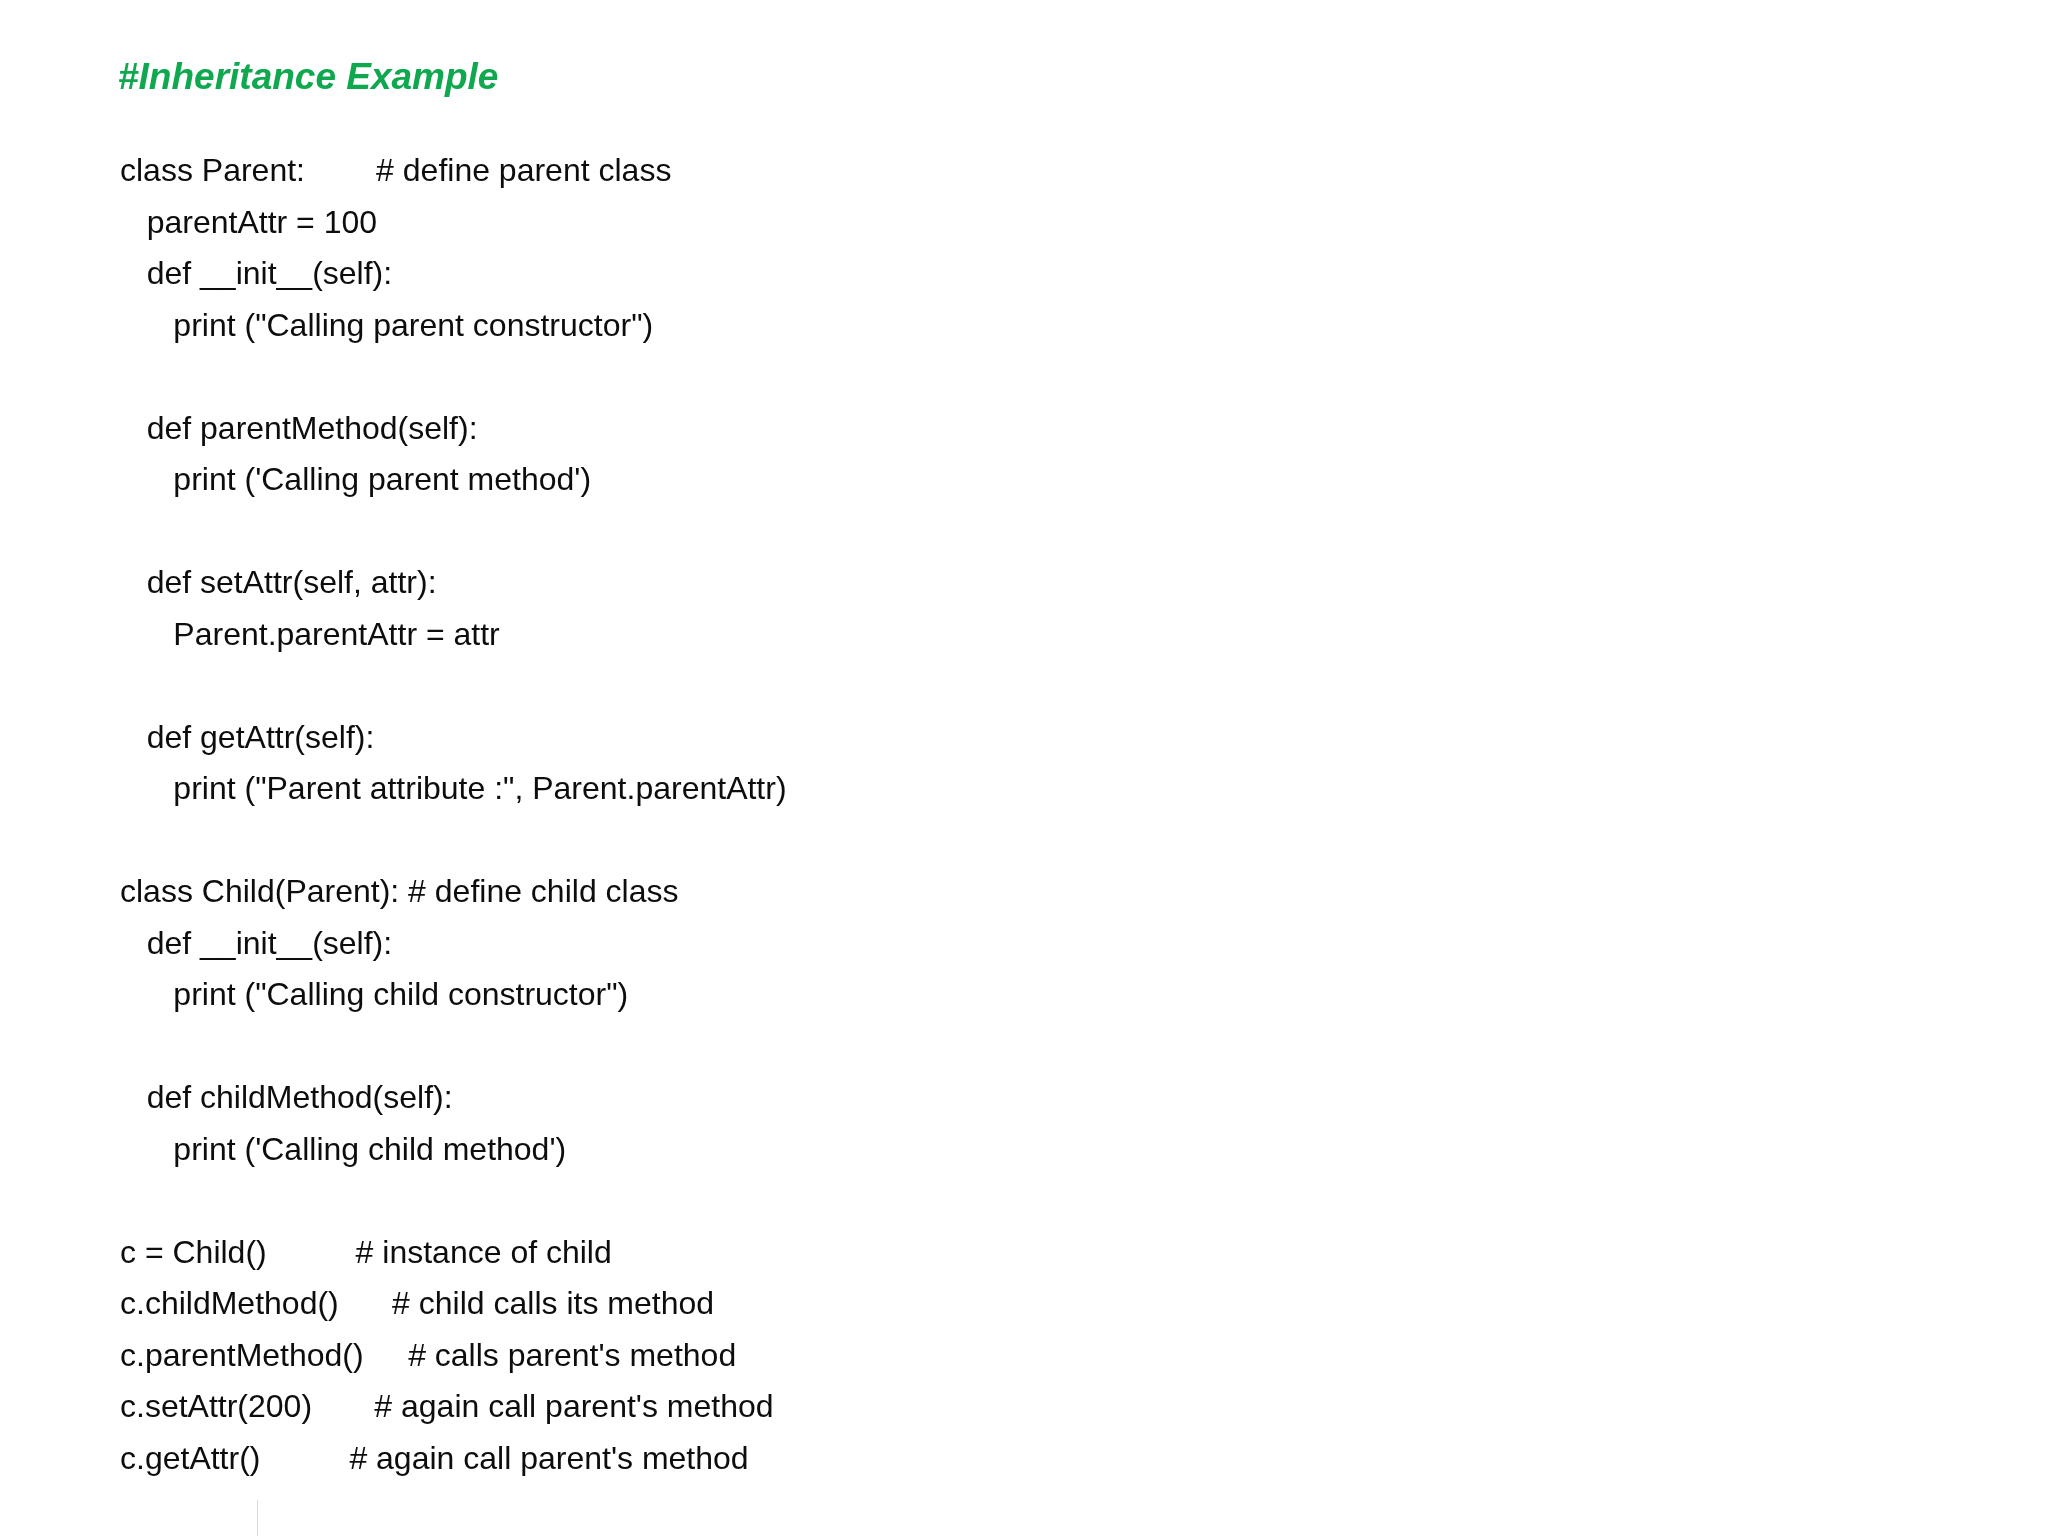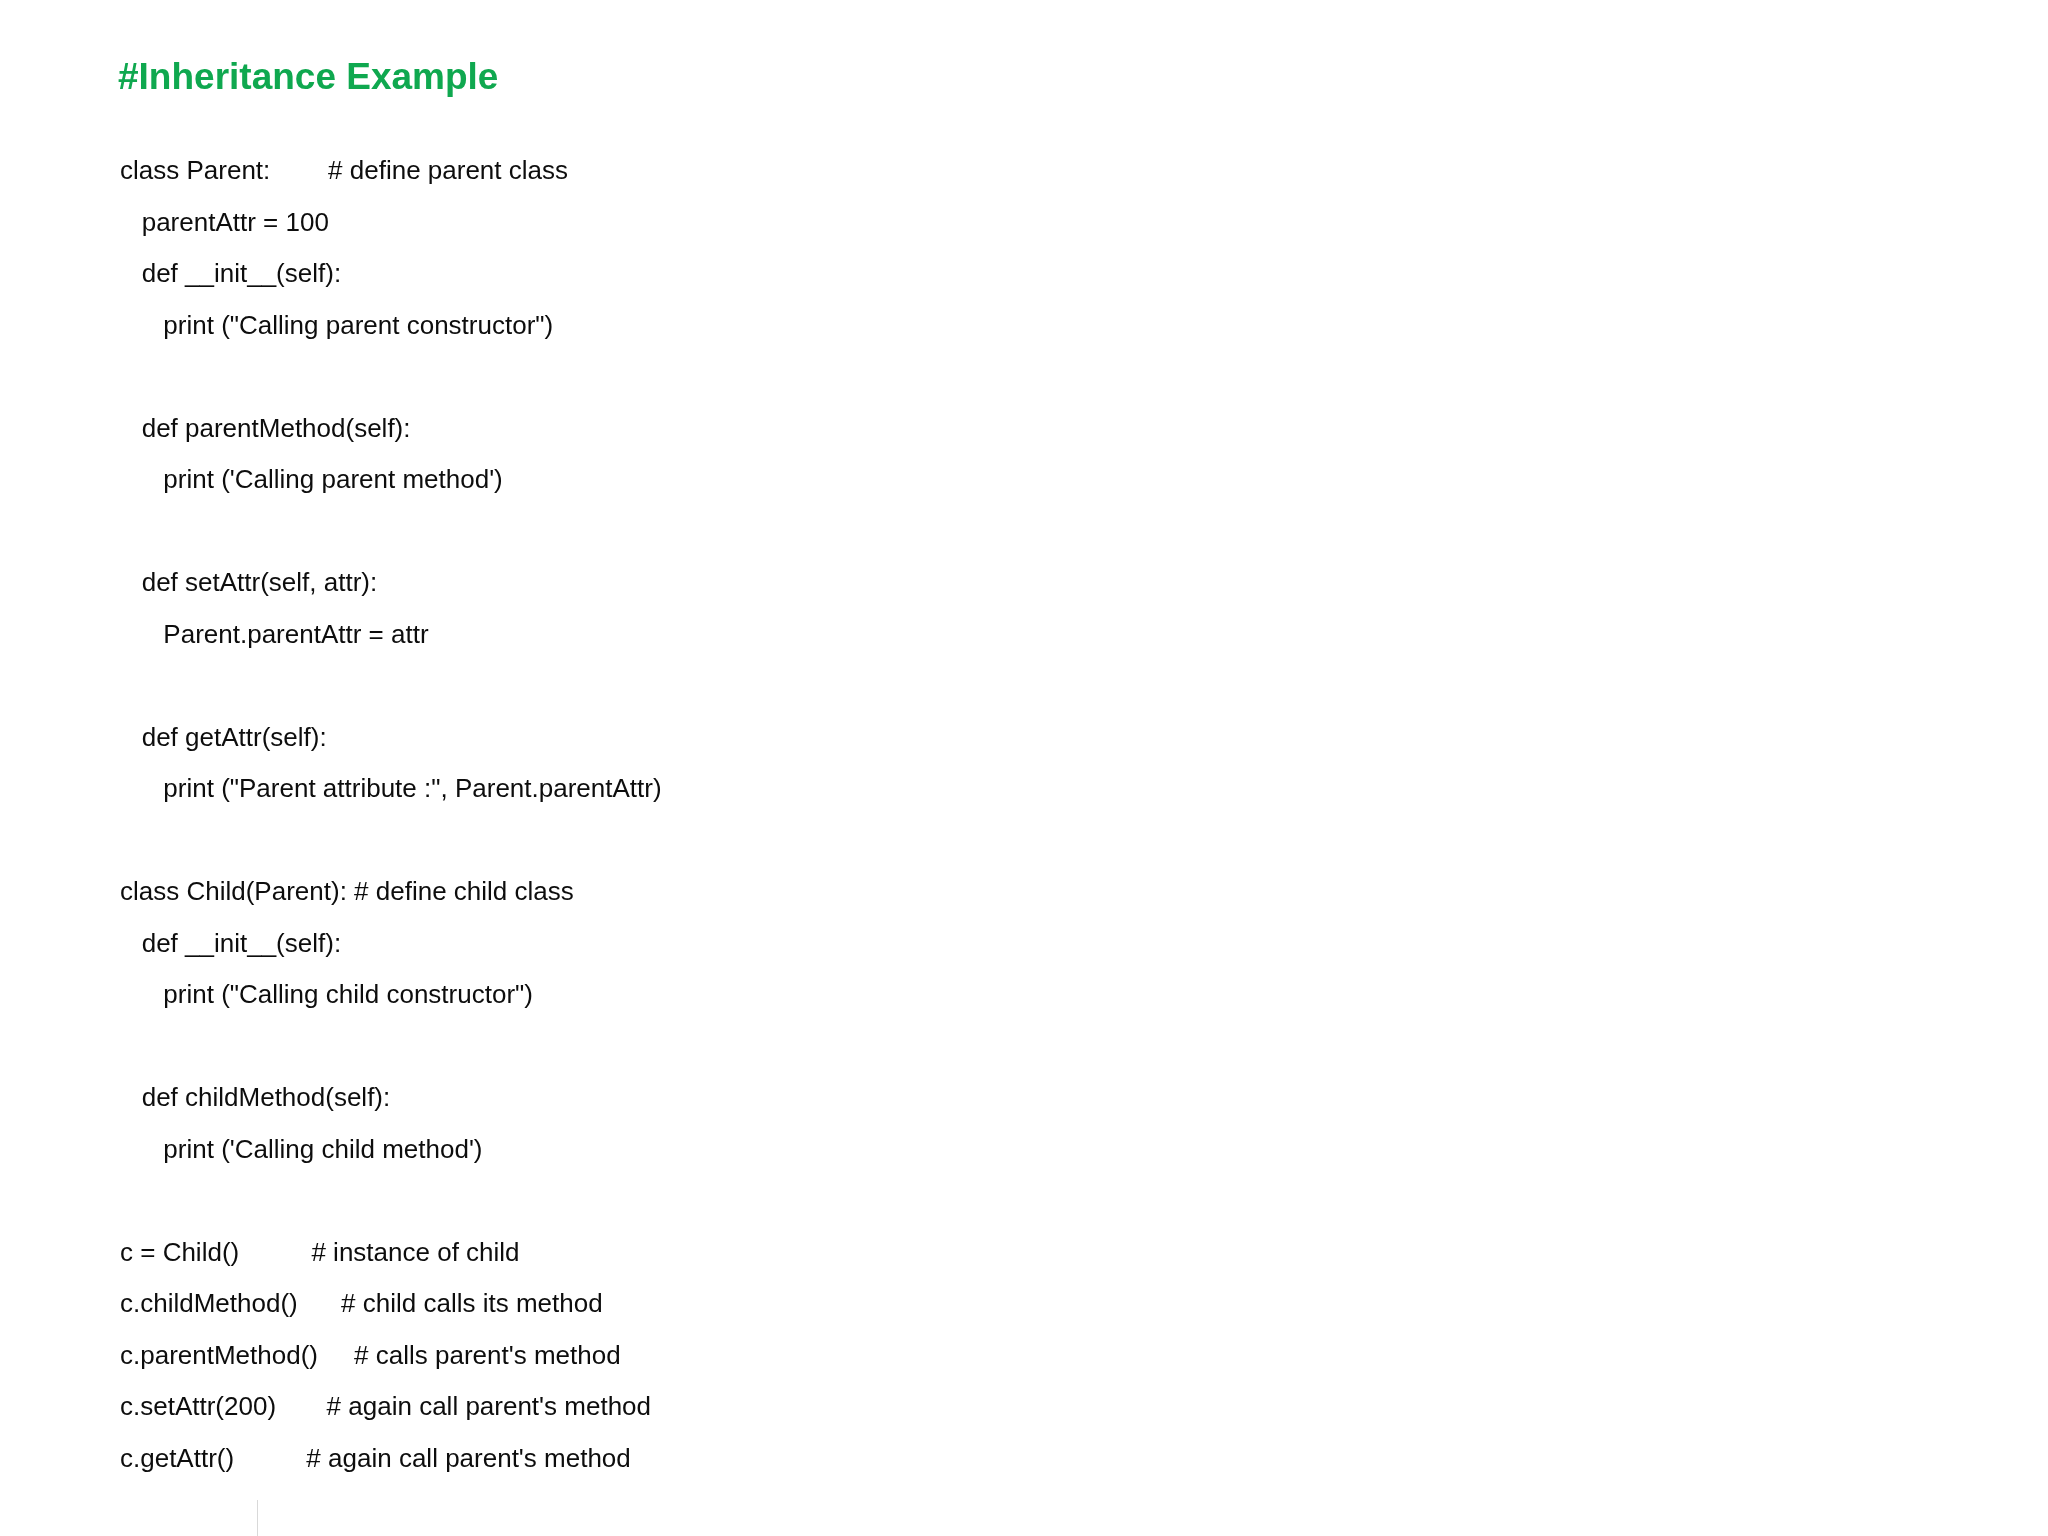--- a/index.html
+++ b/index.html
@@ -55,31 +55,31 @@
     line-height: 51.5px;
     color: #0d0d0d;
     font-weight: 400;
     white-space: pre;
   }
 
   .ln {
     display: block;
     white-space: pre;
     height: 51.5px;
-    font-size: 26px;
+    font-size: 32px;
     color: #0d0d0d;
   }
   .ln.blank {
     height: 51.5px;
   }
 </style>
 </head>
 <body>
 
 <div id="slide" style="background: rgb(255, 255, 255);">
 
-  <div id="title" style="color: rgb(15, 168, 79);">#Inheritance Example</div>
+  <div id="title" style="color: rgb(15, 168, 79); font-style: italic;">#Inheritance Example</div>
 
   <div id="code" style="color: rgb(13, 13, 13);"><div class="ln">class Parent:        # define parent class</div><div class="ln">   parentAttr = 100</div><div class="ln">   def __init__(self):</div><div class="ln">      print ("Calling parent constructor")</div><div class="ln blank"></div><div class="ln">   def parentMethod(self):</div><div class="ln">      print ('Calling parent method')</div><div class="ln blank"></div><div class="ln">   def setAttr(self, attr):</div><div class="ln">      Parent.parentAttr = attr</div><div class="ln blank"></div><div class="ln">   def getAttr(self):</div><div class="ln">      print ("Parent attribute :", Parent.parentAttr)</div><div class="ln blank"></div><div class="ln">class Child(Parent): # define child class</div><div class="ln">   def __init__(self):</div><div class="ln">      print ("Calling child constructor")</div><div class="ln blank"></div><div class="ln">   def childMethod(self):</div><div class="ln">      print ('Calling child method')</div><div class="ln blank"></div><div class="ln">c = Child()          # instance of child</div><div class="ln">c.childMethod()      # child calls its method</div><div class="ln">c.parentMethod()     # calls parent's method</div><div class="ln">c.setAttr(200)       # again call parent's method</div><div class="ln">c.getAttr()          # again call parent's method</div></div>
 
   <div id="left-rule"></div>
 
 </div>
 
 </body></html>

